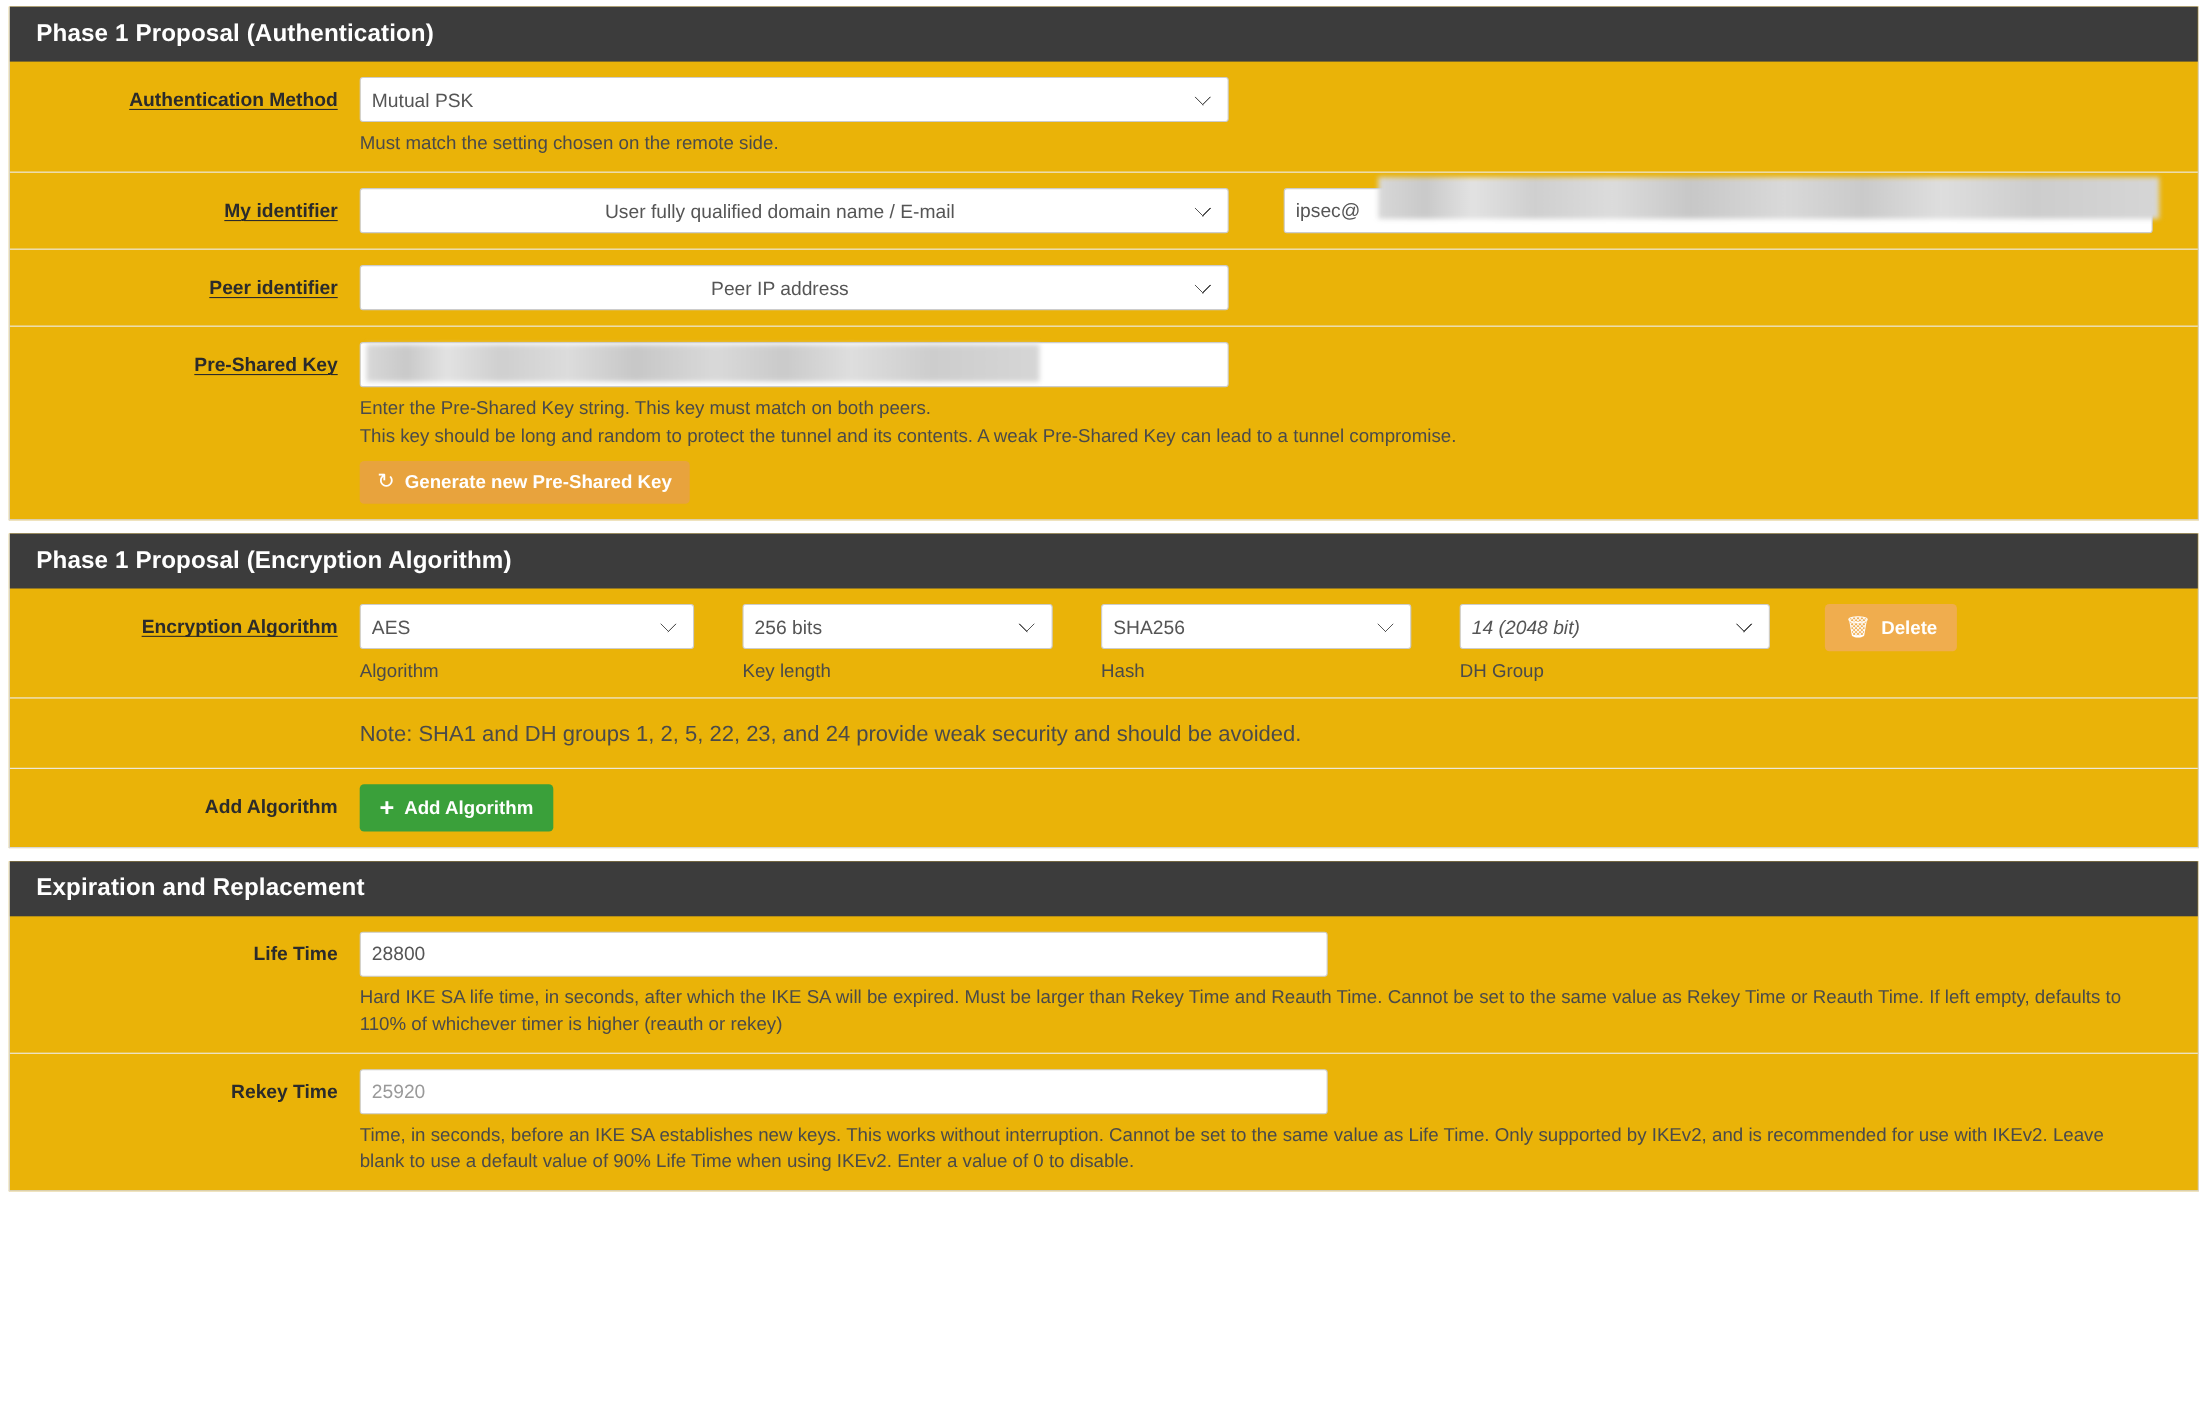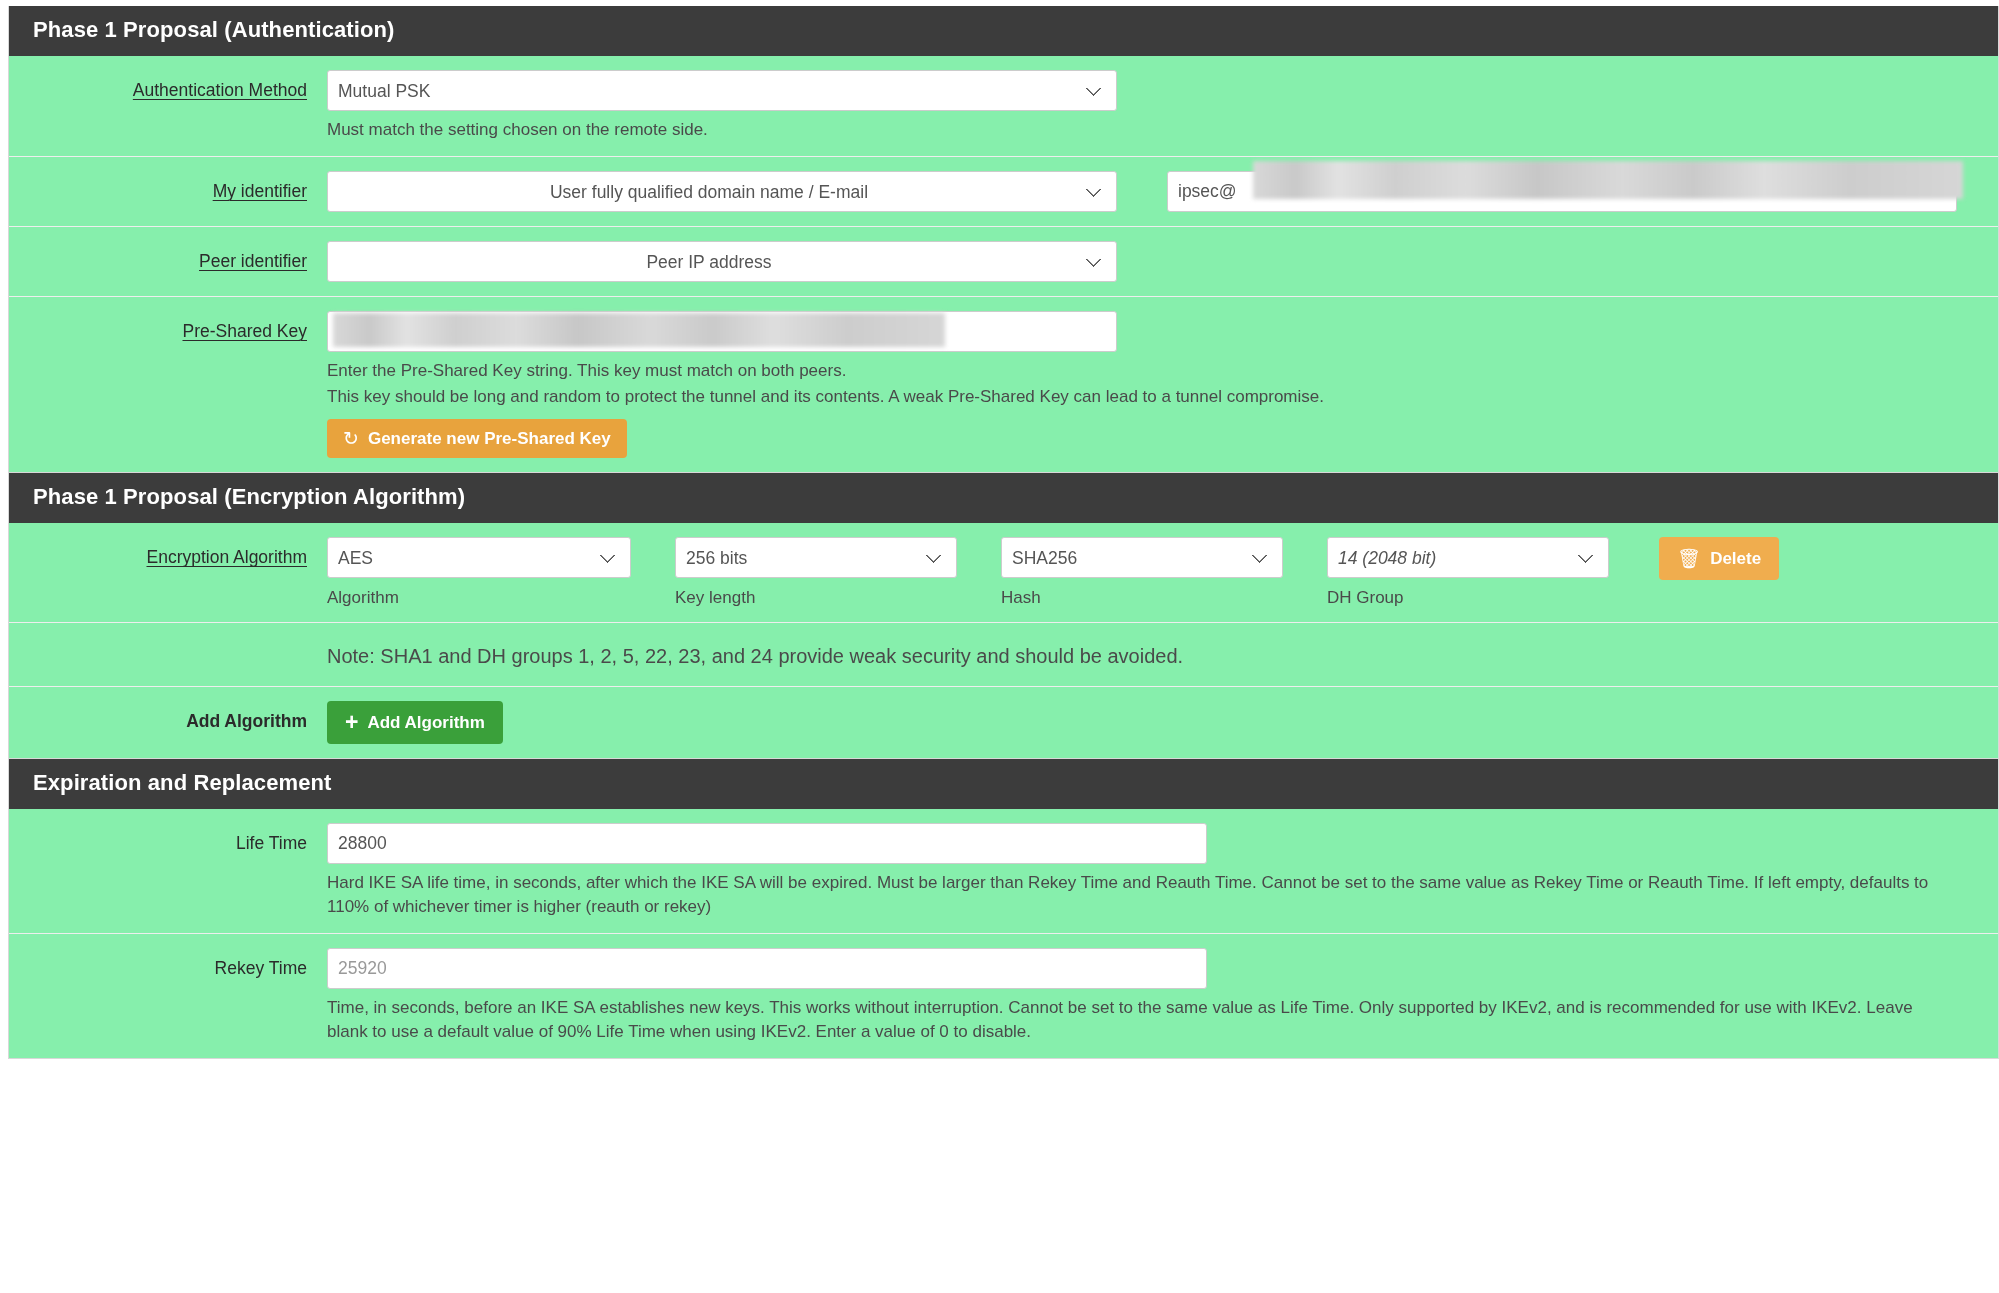--- a/index.html
+++ b/index.html
@@ -15,22 +15,22 @@
     min-height: 1293px;
     position: relative;
     background: #ffffff;
     box-sizing: border-box;
     padding-left: 8px;
     padding-top: 6px;
   }
   .panel {
     border: 1px solid #d8d8d8;
     border-top: none;
-    background: #86efac;
-    margin-bottom: 0;
+    background: #eab308;
+    margin-bottom: 12px;
   }
   .panel-heading {
     background: #3c3c3c;
     color: #ffffff;
     font-size: 22px;
     font-weight: bold;
     padding: 11px 24px 13px 24px;
     letter-spacing: 0.1px;
   }
   .row {
@@ -43,21 +43,21 @@
   .row.no-border { border-bottom: none; }
   .label-col {
     width: 318px;
     flex: 0 0 318px;
     text-align: right;
     padding-right: 20px;
     padding-top: 10px;
     box-sizing: border-box;
     font-size: 17.5px;
     color: #2b2b2b;
-    font-weight: normal;
+    font-weight: bold;
   }
   .label-col .underlined {
     text-decoration: underline;
     text-decoration-thickness: 1px;
     text-underline-offset: 3px;
     cursor: help;
   }
   .field-col {
     flex: 1 1 auto;
     padding-right: 16px;

